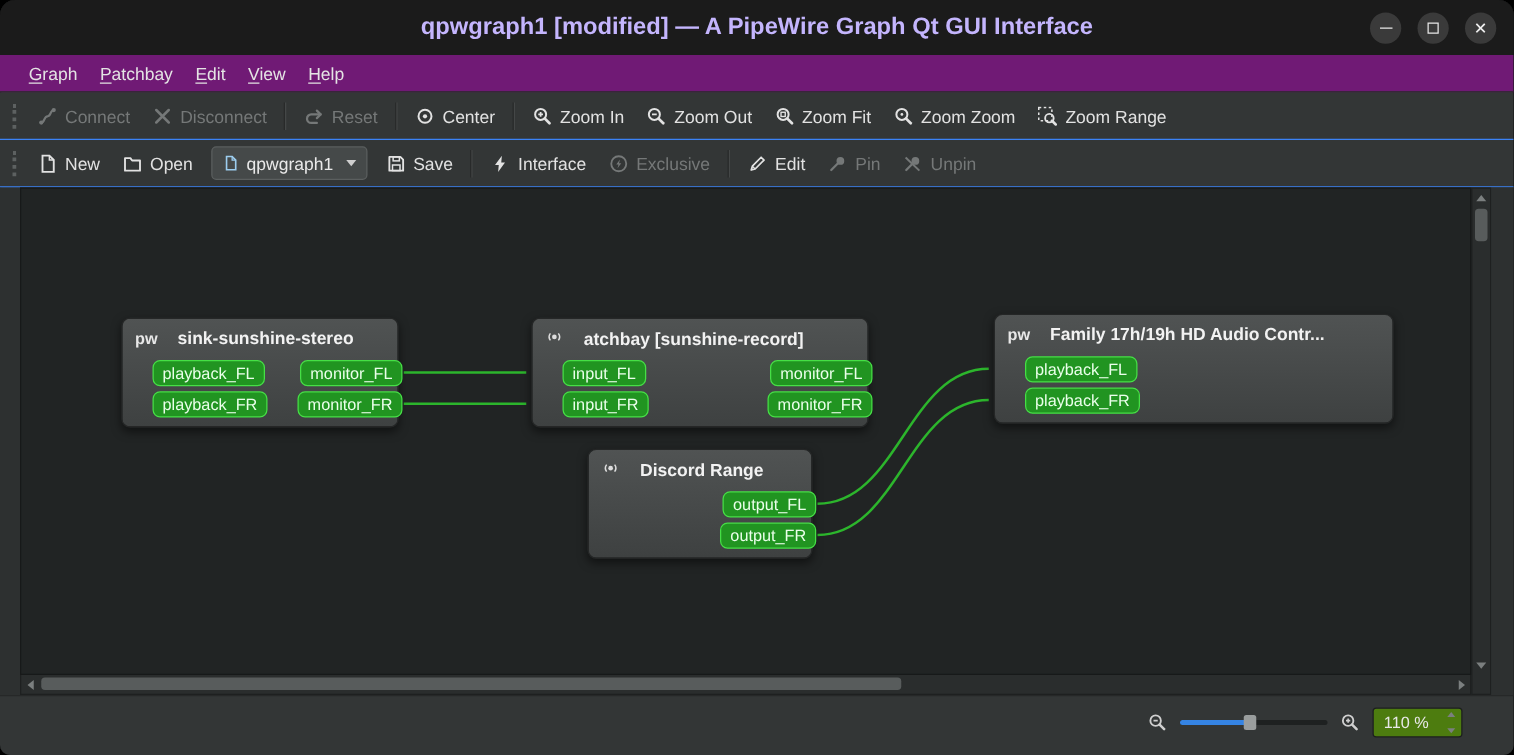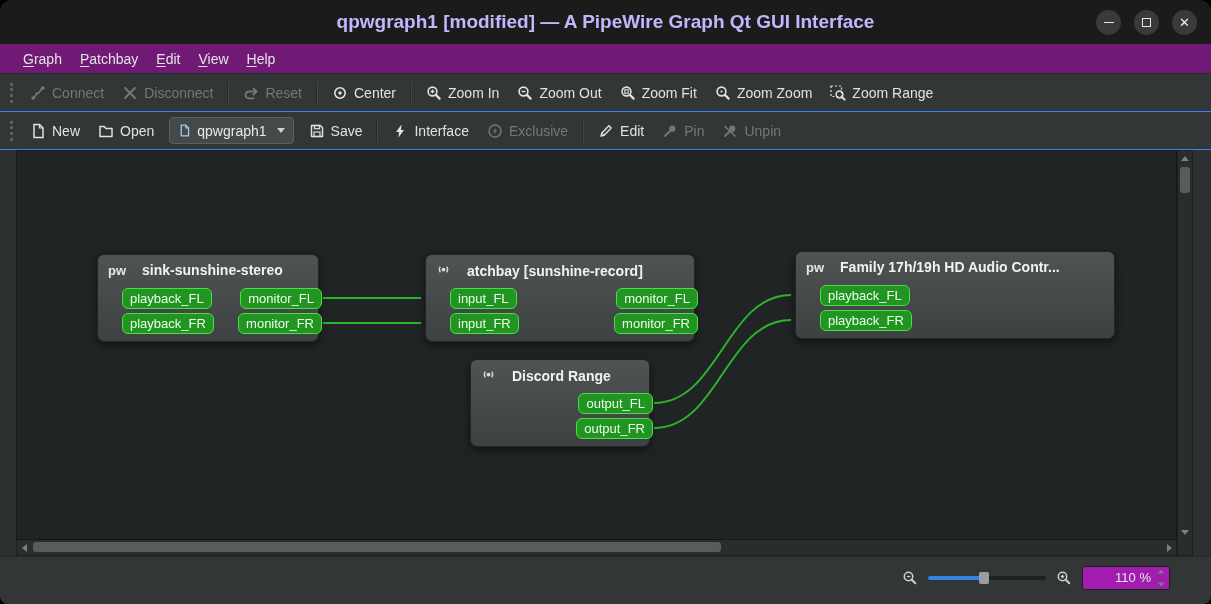--- a/index.html
+++ b/index.html
@@ -65,22 +65,22 @@
   .corner { height:16px; flex:none; }
   .right-gutter { width:18px; background:#2d3030; flex:none; }
 
   
   .statusbar { height:48px; background:#333636; border-top:1px solid #262828; display:flex; align-items:center;
                justify-content:flex-end; padding:0 41px 6px 20px; gap:10px; flex:none; }
   .zoom-ic { color:#cfcfcf; display:flex; align-items:center; }
   .slider { width:118px; height:4px; background:#1e2121; border-radius:2px; position:relative; }
   .slider-fill { position:absolute; left:0; top:0; height:4px; width:56px; background:#3584e4; border-radius:2px; }
   .slider-thumb { position:absolute; left:51px; top:-4px; width:10px; height:12px; background:#9a9e9e; border-radius:2px; }
-  .spinbox { width:88px; height:24px; background:#a21caf; border:1px solid #1c1e1e; border-radius:3px;
-             color:#e8e8e8; font-size:13px; display:flex; align-items:center; justify-content:flex-end;
+  .spinbox { width:72px; height:24px; background:#4d7c0f; border:1px solid #1c1e1e; border-radius:3px;
+             color:#e8e8e8; font-size:13px; display:flex; align-items:center; justify-content:center;
              padding-right:18px; position:relative; }
   .spins { position:absolute; right:2px; top:2px; bottom:2px; width:12px; display:flex; flex-direction:column; justify-content:space-between; align-items:center; }
   .spins .tri-up, .spins .tri-dn { transform:scale(0.8); }
 </style>
 </head>
 <body>
 
 <div class="window">
 
   <div class="titlebar">

